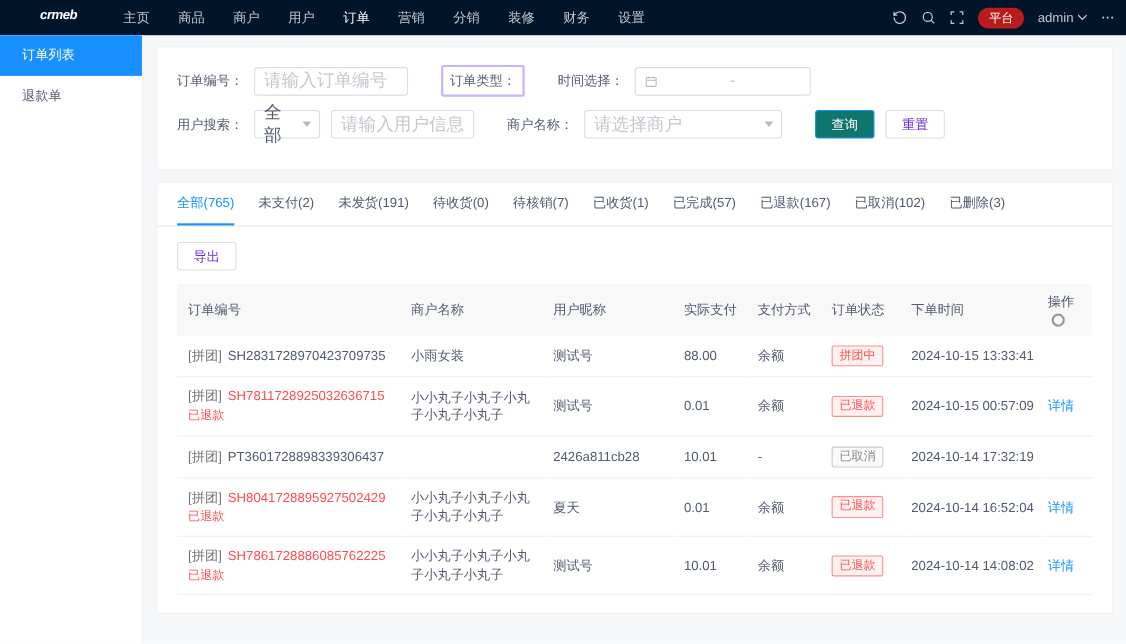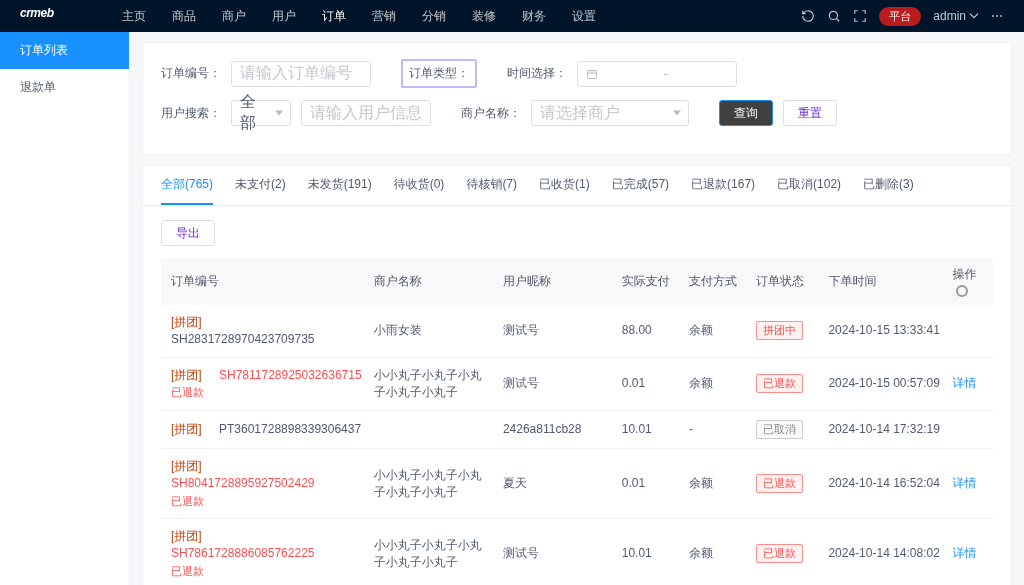--- a/index.html
+++ b/index.html
@@ -1,18 +1,18 @@
 <!DOCTYPE html>
 <html><head>
 <meta charset="utf-8">
 <style>
   * { margin: 0; padding: 0; box-sizing: border-box; }
   body { font-family: -apple-system, BlinkMacSystemFont, "Helvetica Neue", Arial, sans-serif; font-size: 12px; color: #515a6e; background: #f5f7f9; width: 1024px; height: 585px; overflow: hidden; }
 
-  .top-nav { height: 32px; background: #001529; color: rgba(255,255,255,0.75); display: flex; align-items: center; padding: 0 20px; font-size: 12px; }
+  .top-nav { height: 32px; background: #001529; color: rgba(255,255,255,0.75); display: flex; align-items: center; padding: 0 10px; font-size: 12px; text-align: right; }
   .logo { width: 60px; height: 20px; color: #fff; font-weight: bold; font-style: italic; letter-spacing: -0.5px; margin-right: 30px; }
   .top-menu { display: flex; gap: 2px; }
   .top-menu-item { padding: 0 12px; line-height: 32px; cursor: pointer; color: rgba(255,255,255,0.75); }
   .top-menu-item.active { color: #fff; }
   .top-right { margin-left: auto; display: flex; align-items: center; gap: 12px; color: rgba(255,255,255,0.75); }
   .top-icon { width: 14px; height: 14px; display: inline-flex; align-items: center; justify-content: center; cursor: pointer; }
   .badge-pill { background: #b91c1c; color: #fff; padding: 2px 10px; border-radius: 10px; font-size: 11px; }
   .admin { display: flex; align-items: center; gap: 4px; cursor: pointer; }
 
   .layout { display: flex; height: calc(585px - 32px); }
@@ -26,31 +26,31 @@
   .filter-row { display: flex; align-items: center; gap: 30px; margin-bottom: 12px; flex-wrap: wrap; }
   .filter-item { display: flex; align-items: center; gap: 10px; }
   .filter-label { font-size: 12px; color: #515a6e; min-width: 55px; text-align: right; }
   .input, .select { height: 26px; border: 1px solid #dcdee2; border-radius: 3px; padding: 0 8px; font-size: 16px; color: #515a6e; background: #fff; display: inline-flex; align-items: center; }
   .select { position: relative; padding-right: 20px; }
   .select::after { content: ""; position: absolute; right: 7px; top: 50%; width: 0; height: 0; border-left: 4px solid transparent; border-right: 4px solid transparent; border-top: 5px solid #bbb; transform: translateY(-50%); }
   .placeholder { color: #c5c8ce; }
   .highlight-box { border: 2px solid #c4b5fd; padding: 4px 6px; border-radius: 2px; display: inline-flex; align-items: center; gap: 10px; }
 
   .btn { height: 26px; padding: 0 14px; border-radius: 3px; border: 1px solid #dcdee2; background: #fff; color: #6d28d9; display: inline-flex; align-items: center; cursor: pointer; font-size: 12px; }
-  .btn-primary { background: #404040; border-color: #1890ff; color: #fff; }
+  .btn-primary { background: #0f766e; border-color: #1890ff; color: #fff; }
 
   .tabs { display: flex; border-bottom: 1px solid #e8eaec; gap: 22px; margin: -16px -18px 14px -18px; padding: 0 18px; }
   .tab { padding: 10px 0; font-size: 12px; color: #515a6e; cursor: pointer; border-bottom: 2px solid transparent; }
   .tab.active { color: #1890ff; border-bottom-color: #1890ff; }
 
   .table { width: 100%; border-collapse: collapse; font-size: 12px; }
   .table th { background: #f8f8f9; text-align: left; padding: 8px 6px; color: #515a6e; font-weight: 500; }
   .table td { padding: 9px 6px; border-bottom: 1px solid #f0f0f0; vertical-align: middle; color: #515a6e; line-height: 1.4; }
   .table th:first-child, .table td:first-child { padding-left: 10px; }
-  .ord-tag { color: #c2410c; margin-right: 14px; }
+  .ord-tag { color: #737373; margin-right: 2px; }
   .ord-no { color: #515a6e; }
   .ord-no.refund { color: #ff4d4f; }
   .refund-sub { color: #ff4d4f; font-size: 11px; margin-top: 2px; }
   .status-tag { display: inline-block; padding: 1px 6px; border: 1px solid; border-radius: 2px; font-size: 11px; line-height: 1.4; }
   .st-pin { color: #ff4d4f; border-color: #ff8d8d; background: #fff2f0; }
   .st-refund { color: #ff4d4f; border-color: #ff8d8d; background: #fff2f0; }
   .st-cancel { color: #888; border-color: #ccc; background: #fafafa; }
   .detail-link { color: #1890ff; cursor: pointer; }
   .gear { display: inline-block; width: 12px; height: 12px; border: 2px solid #999; border-radius: 50%; position: relative; vertical-align: middle; margin-left: 4px; }
 
@@ -147,21 +147,21 @@
         </div>
       </div>
       <div class="filter-row">
         <div class="filter-item">
           <span class="filter-label">用户搜索：</span>
           <span class="select" style="width:60px">全部</span>
           <span class="input placeholder" style="width:130px">请输入用户信息</span>
         </div>
         <div class="filter-item">
           <span class="filter-label">商户名称：</span>
-          <span class="select placeholder" style="width:158px">请选择商户</span>
+          <span class="select placeholder" style="width:180px">请选择商户</span>
         </div>
         <div class="filter-item">
           <span class="btn btn-primary">查询</span>
           <span class="btn">重置</span>
         </div>
       </div>
     </div>
 
     <div class="panel">
       <div class="tabs" id="tabs">

